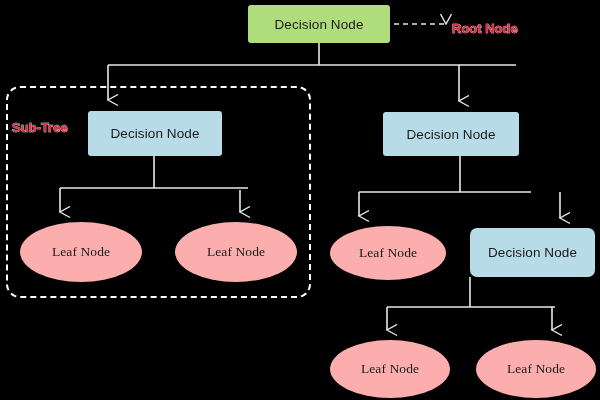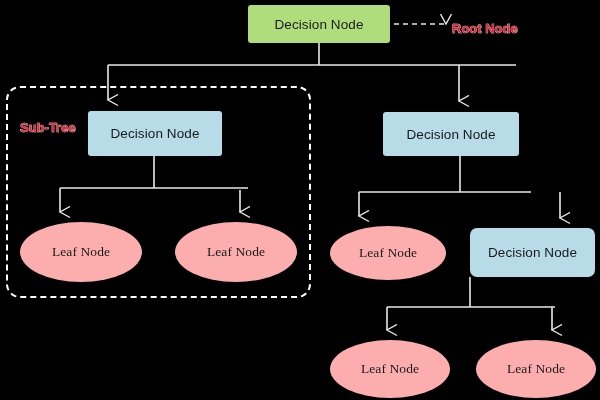--- a/index.html
+++ b/index.html
@@ -74,21 +74,21 @@
       <path d="M387,307 L387,330" marker-end="url(#ah)"></path>
       <path d="M552,307 L552,330" marker-end="url(#ah)"></path>
     </g>
 
     <path d="M394,24 L446,24" stroke="#e9e9e9" stroke-width="1.5" fill="none" stroke-dasharray="5,4" marker-end="url(#ah)"></path>
   </svg>
 
   <div class="subtree-box" style="left:6px;top:86px;width:305px;height:212px;"></div>
 
   <div class="label-free" style="left:452px;top:21px;">Root Node</div>
-  <div class="label-free" style="left:20px;top:120px;">Sub-Tree</div>
+  <div class="label-free" style="left:12px;top:120px;">Sub-Tree</div>
 
   <div class="node box" style="left:248px;top:5px;width:142px;height:38px;background:#b0dd7c;">Decision Node</div>
 
   <div class="node box" style="left:88px;top:111px;width:134px;height:45px;background:#b8dbe8;">Decision Node</div>
 
   <div class="node box" style="left:383px;top:112px;width:136px;height:44px;background:#b8dbe8;">Decision Node</div>
 
   <div class="node ellipse" style="left:20px;top:222px;width:122px;height:60px;background:#fcaeae;">Leaf Node</div>
 
   <div class="node ellipse" style="left:175px;top:222px;width:122px;height:60px;background:#fcaeae;">Leaf Node</div>

